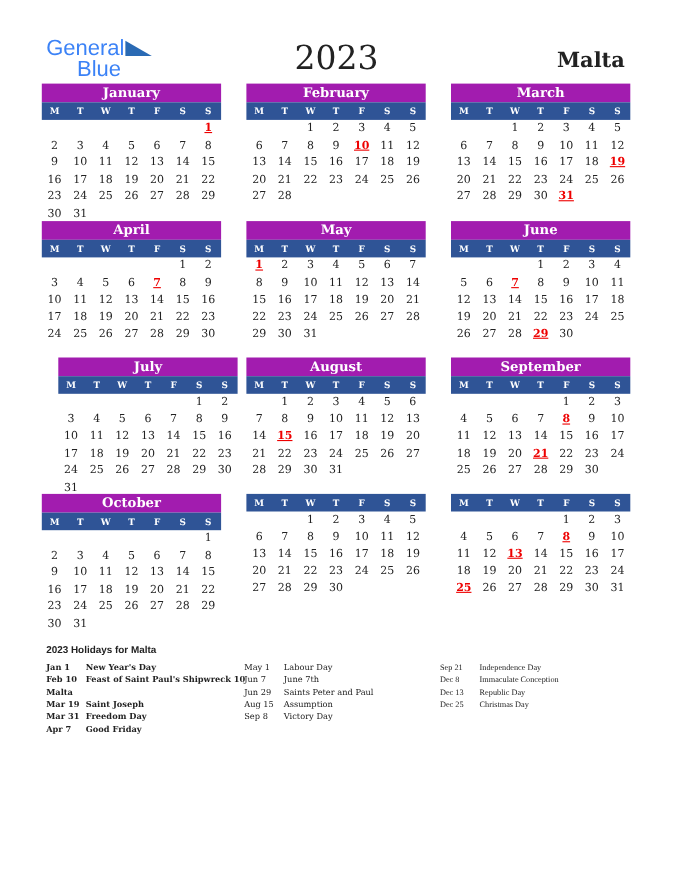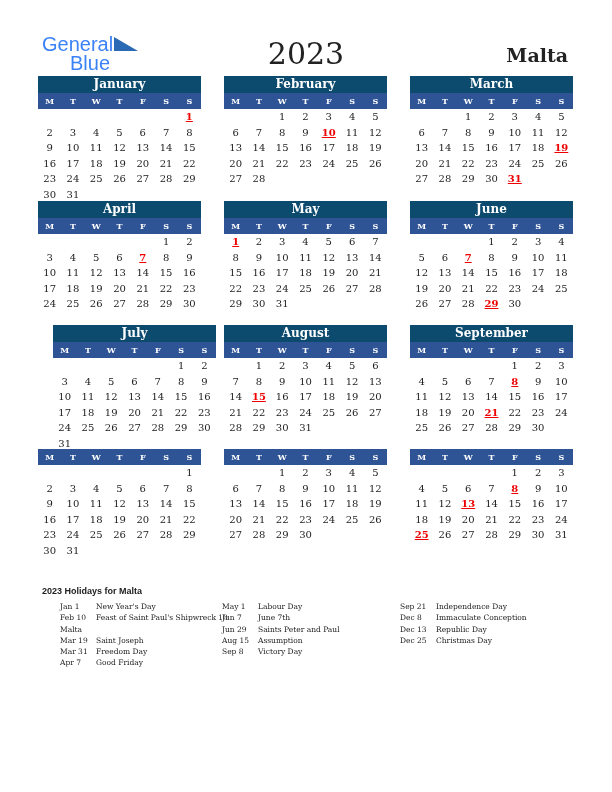--- a/index.html
+++ b/index.html
@@ -3,21 +3,21 @@
 <meta charset="utf-8">
 <style>
   body { margin:0; background:#fff; width:612px; height:792px; position:relative; font-family:"DejaVu Serif", serif; color:#222; overflow:hidden; }
   .logo { position:absolute; left:42px; top:34px; font-family:"Liberation Sans", sans-serif; }
   .logo .g { font-size:20px; color:#3b82f6; line-height:20px; }
   .logo .b { font-size:20px; color:#3b82f6; line-height:18px; margin-left:28px; }
   .logo .tri { position:absolute; left:72px; top:3px; width:0; height:0; border-left:24px solid #2a6ab4; border-top:14px solid transparent; }
   .year { position:absolute; left:0; width:612px; top:36px; text-align:center; font-size:30px; font-weight:normal; font-family:"DejaVu Serif", serif; }
   .country { position:absolute; right:44px; top:44px; font-size:19px; font-weight:bold; }
   .month { position:absolute; width:163px; }
-  .mhead { background:#0c4a6e; color:#fff; text-align:center; font-weight:bold; font-size:12px; height:17px; line-height:17px; }
+  .mhead { background:#a21caf; color:#fff; text-align:center; font-weight:bold; font-size:12px; height:17px; line-height:17px; }
   .dhead { background:#2f5496; color:#fff; display:grid; grid-template-columns:repeat(7,1fr); font-size:8px; font-weight:bold; height:16px; line-height:16px; text-align:center; }
   .grid { display:grid; grid-template-columns:repeat(7,1fr); font-size:10px; text-align:center; }
   .grid div { height:15.6px; line-height:15.6px; }
   .hol { color:#e00; font-weight:bold; text-decoration:underline; }
   .htitle { position:absolute; left:42px; top:586px; font-family:"Liberation Sans", sans-serif; font-weight:bold; font-size:9px; }
   .hcol { position:absolute; top:601px; font-size:7.5px; }
   .hrow { height:11.3px; line-height:11.3px; display:flex; }
   .hrow .d { width:36px; }
 </style>
 </head>
@@ -453,20 +453,21 @@
         <div>24</div>
         <div>25</div>
         <div>26</div>
         <div>27</div>
         <div>28</div>
         <div>29</div>
         <div>30</div>
       </div>
     </div>
     <div class="month" style="left: 38px; top: 449px;">
+      <div class="mhead">October</div>
       <div class="dhead">
         <span>M</span>
         <span>T</span>
         <span>W</span>
         <span>T</span>
         <span>F</span>
         <span>S</span>
         <span>S</span>
       </div>
       <div class="grid">
@@ -599,21 +600,21 @@
         <div>28</div>
         <div>29</div>
         <div>30</div>
         <div>31</div>
       </div>
     </div>
   </div>
 
 <div class="htitle">2023 Holidays for Malta</div>
 <div id="hols">
-    <div class="hcol" style="left: 60px;">
+    <div class="hcol" style="left: 42px; font-weight: bold;">
       <div class="hrow">
         <span class="d">Jan 1</span>
         <span>New Year's Day</span>
       </div>
       <div class="hrow">
         <span class="d">Feb 10</span>
         <span>Feast of Saint Paul's Shipwreck 10</span>
       </div>
       <div class="hrow">
         <span class="d">Malta</span>
@@ -647,21 +648,21 @@
       </div>
       <div class="hrow">
         <span class="d">Aug 15</span>
         <span>Assumption</span>
       </div>
       <div class="hrow">
         <span class="d">Sep 8</span>
         <span>Victory Day</span>
       </div>
     </div>
-    <div class="hcol" style="left: 400px;">
+    <div class="hcol" style="left: 400px; font-family: Liberation Serif, serif;">
       <div class="hrow">
         <span class="d">Sep 21</span>
         <span>Independence Day</span>
       </div>
       <div class="hrow">
         <span class="d">Dec 8</span>
         <span>Immaculate Conception</span>
       </div>
       <div class="hrow">
         <span class="d">Dec 13</span>

